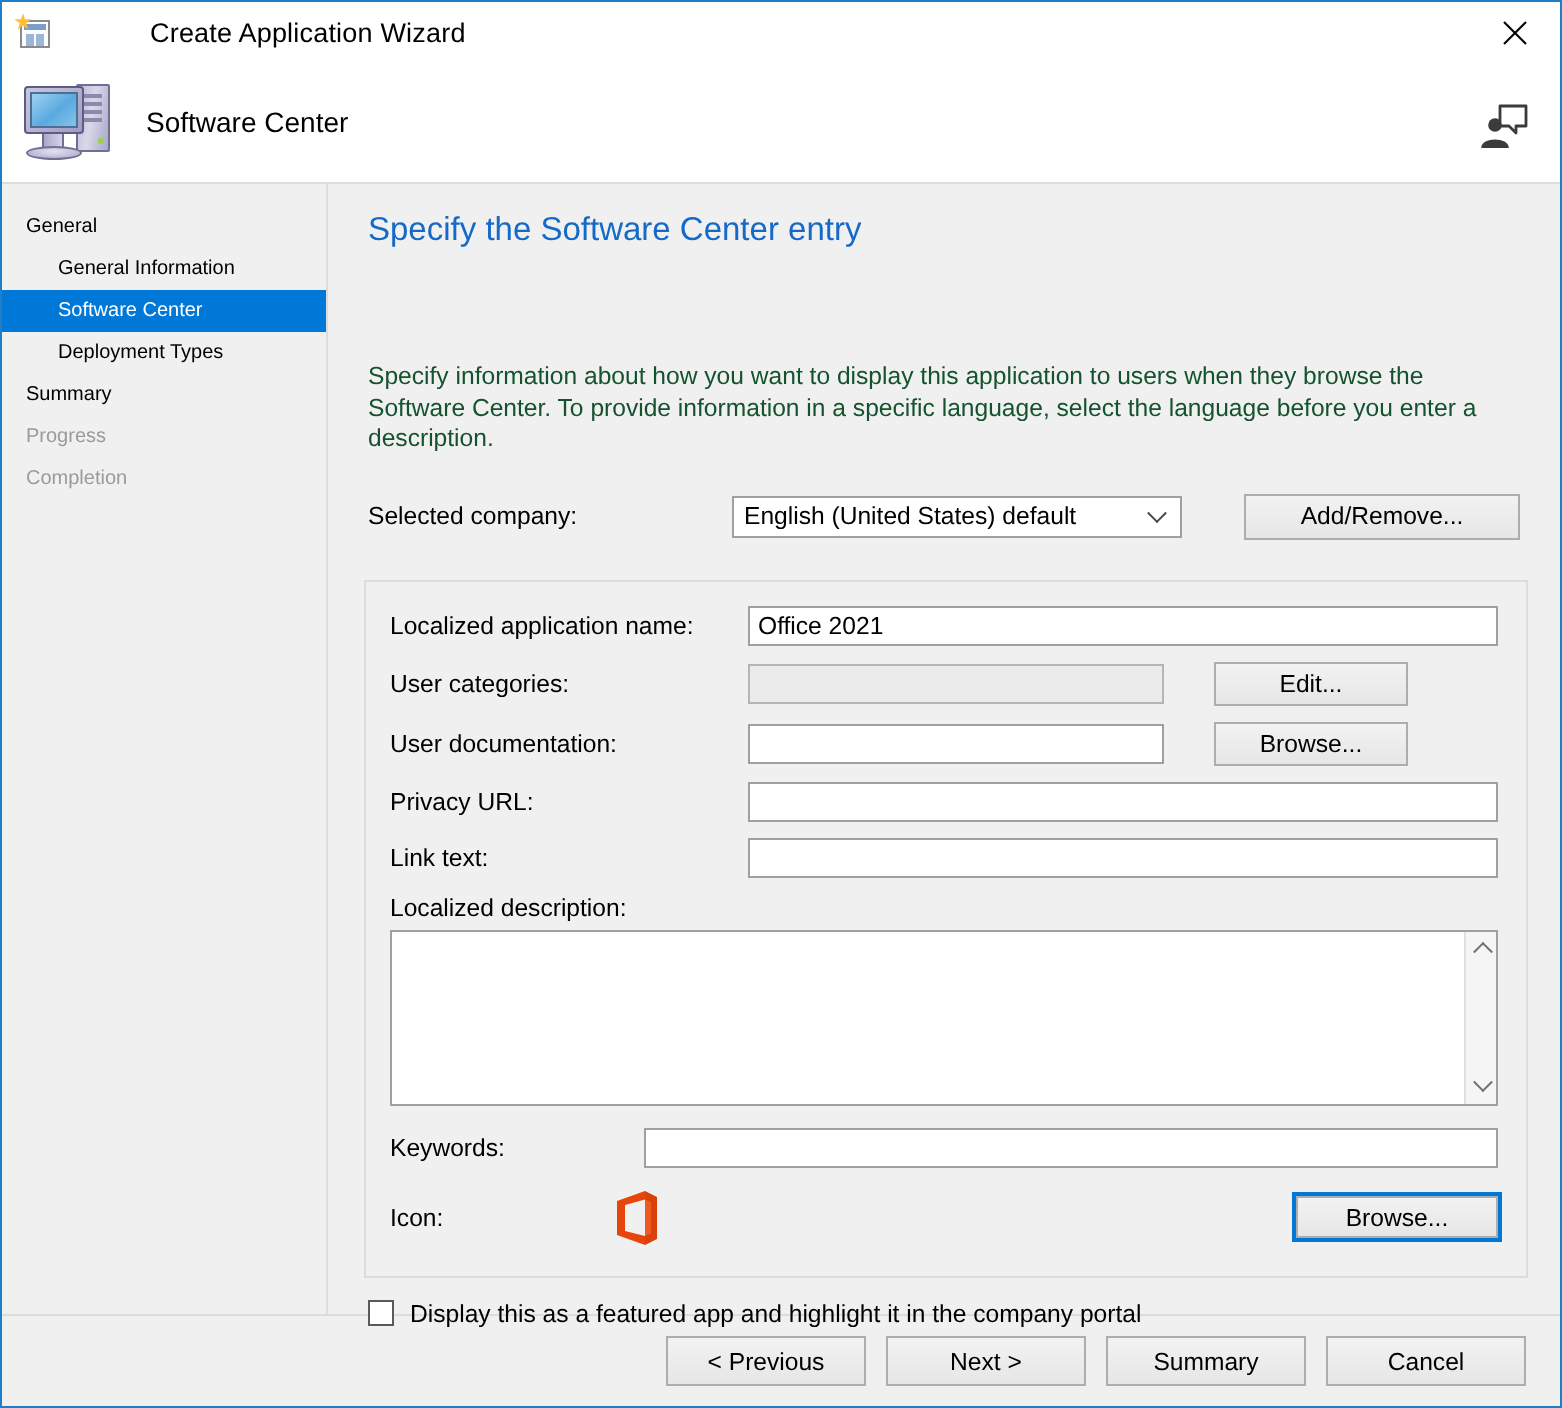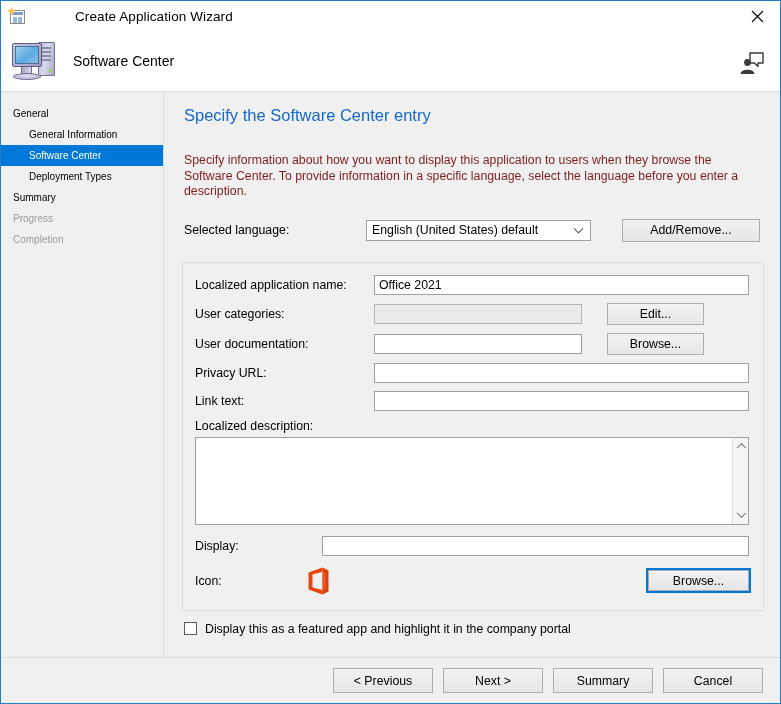--- a/index.html
+++ b/index.html
@@ -127,22 +127,22 @@
   .content {
     flex: 1 1 auto; background: #f0f0f0;
     position: relative; padding: 0 16px 0 18px;
     min-width: 0;
   }
   .page-title {
     color: #1569c7; font-size: 16.5px;
     padding-top: 14px; padding-left: 2px;
   }
   .intro {
-    font-size: 12.3px; color: #7f1d1d; line-height: 15.5px;
-    margin-top: 28px; padding-left: 2px; padding-right: 14px;
+    font-size: 12.3px; color: #14532d; line-height: 15.5px;
+    margin-top: 56px; padding-left: 2px; padding-right: 14px;
   }
   
   .lang-row {
     display: flex; align-items: center;
     margin-top: 19px; padding-left: 2px;
   }
   .lang-label { font-size: 12.3px; color: #000; width: 182px; flex: 0 0 182px; }
   .combo {
     width: 225px; height: 21px; flex: 0 0 225px;
     background: #ffffff; border: 1px solid #a0a0a0;
@@ -277,21 +277,21 @@
       <div class="nav-item disabled">Progress</div>
       <div class="nav-item disabled">Completion</div>
     </div>
 
     <div class="content">
 
       <div class="page-title">Specify the Software Center entry</div>
       <div class="intro">Specify information about how you want to display this application to users when they browse the Software Center. To provide information in a specific language, select the language before you enter a description.</div>
 
       <div class="lang-row">
-        <span class="lang-label">Selected language:</span>
+        <span class="lang-label">Selected company:</span>
         <div class="combo">
           <span>English (United States) default</span>
           <span class="arrow"></span>
         </div>
         <div class="btn btn-addremove">Add/Remove...</div>
       </div>
 
       <div class="groupbox">
 
         <div class="field-row">
@@ -327,21 +327,21 @@
             <span class="sb-arrow up">
                 <span class="chev up"></span>
               </span>
             <span class="sb-arrow down">
                 <span class="chev down"></span>
               </span>
           </div>
         </div>
 
         <div class="kw-row">
-          <span class="kw-label">Display:</span>
+          <span class="kw-label">Keywords:</span>
           <div class="input kw-input"></div>
         </div>
 
         <div class="icon-row">
           <span class="icon-label">Icon:</span>
           <span class="office-icon">
             <svg width="28" height="30" viewBox="0 0 28 30" aria-hidden="true">
               <path d="M19.5 1.5 L5.5 6.5 L5.5 23.5 L19.5 28.5 L19.5 24 L9.5 21.5 L9.5 8.5 L19.5 5.8 Z" fill="#e8450c"></path>
               <path d="M19.5 1.5 L25.5 4.5 L25.5 25.5 L19.5 28.5 Z" fill="#d9410b"></path>
               <path d="M19.5 5.8 L19.5 24 L22.5 22.8 L22.5 7 Z" fill="#f05a22"></path>

